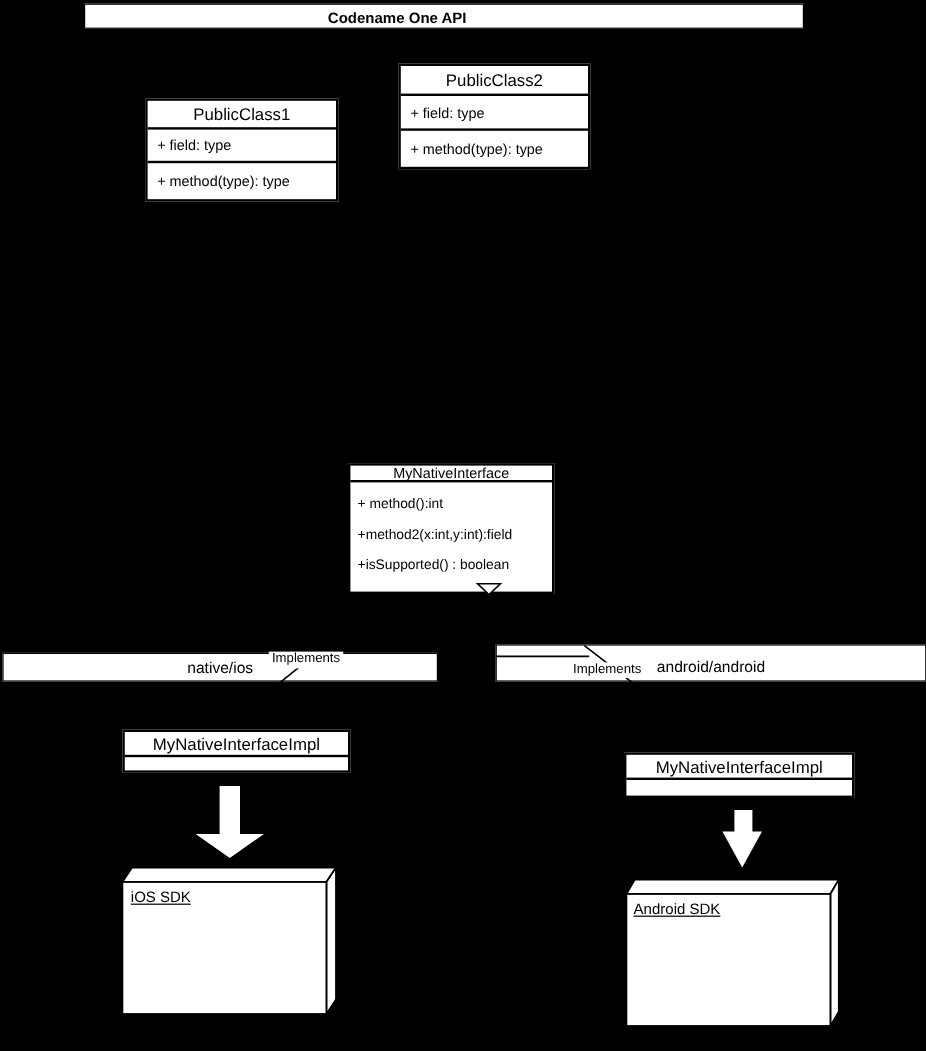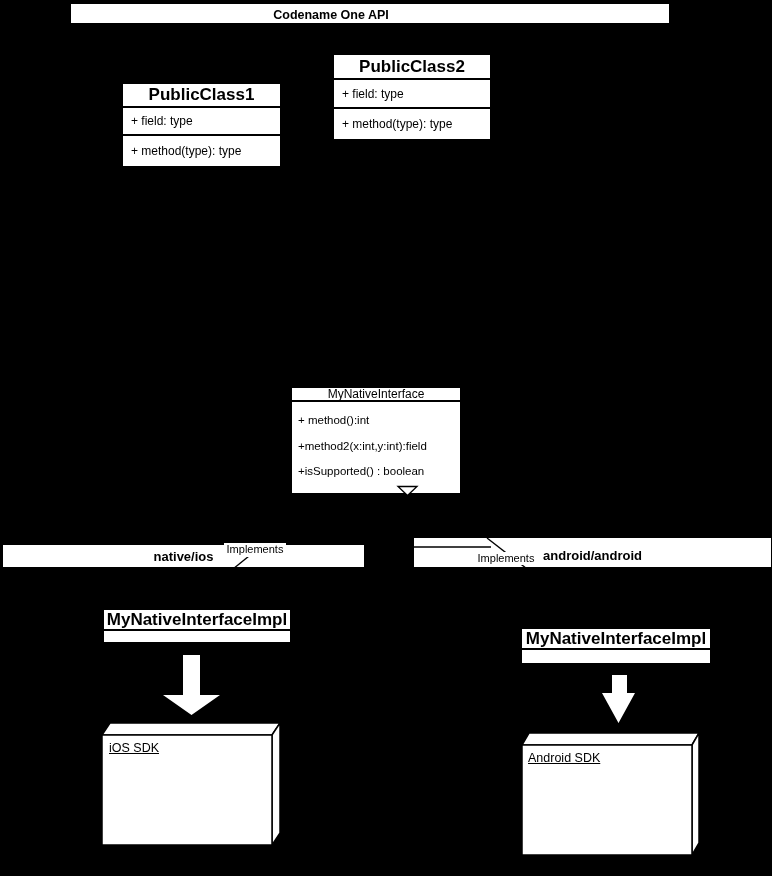--- a/index.html
+++ b/index.html
@@ -9,33 +9,33 @@
     font-family:"Liberation Sans", sans-serif;
     color:#000;
     position:relative;
     overflow:hidden;
   }
   .abs{position:absolute;box-sizing:border-box;}
   .whitebox{background:#fff;border:1.5px solid #000;}
   .classbox{background:#fff;border:2px solid #000;}
   .cls-title{
     border-bottom:2px solid #000;
-    font-weight:bold;
-    font-size:17px;
+    font-weight:normal;
+    font-size:14px;
     display:flex;align-items:center;justify-content:center;
     box-sizing:border-box;
   }
   .cls-row{
     font-size:12px;
     display:flex;align-items:center;
     padding-left:8px;
     box-sizing:border-box;
   }
   .sep-bottom{border-bottom:2px solid #000;}
-  .pkg-label-bold{font-weight:bold;font-size:13px;}
+  .pkg-label-bold{font-weight:normal;font-size:13px;}
   .impl-label{
     position:absolute;
     background:#fff;
     font-size:11px;
     color:#000;
     text-align:center;
     line-height:13px;
     z-index:3;
   }
   svg.overlay{

